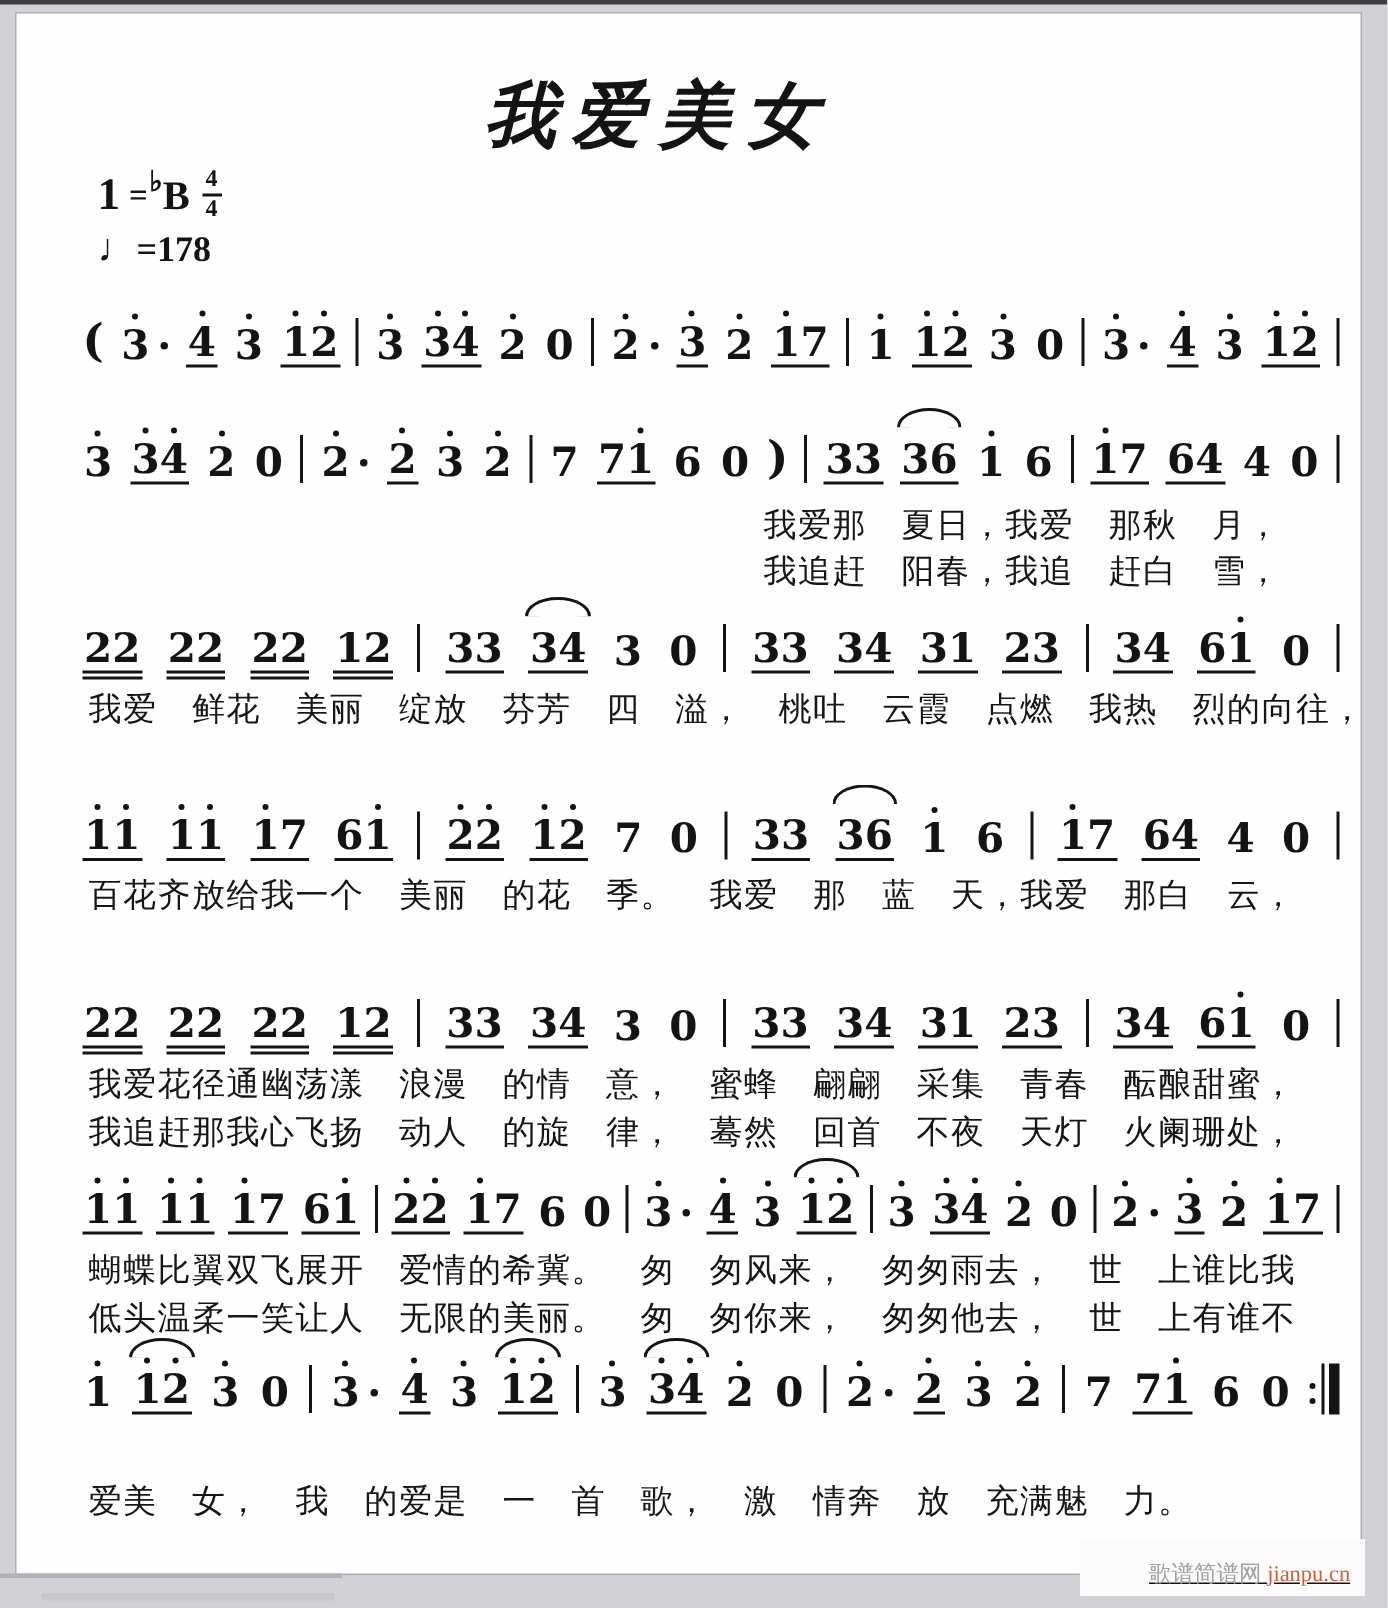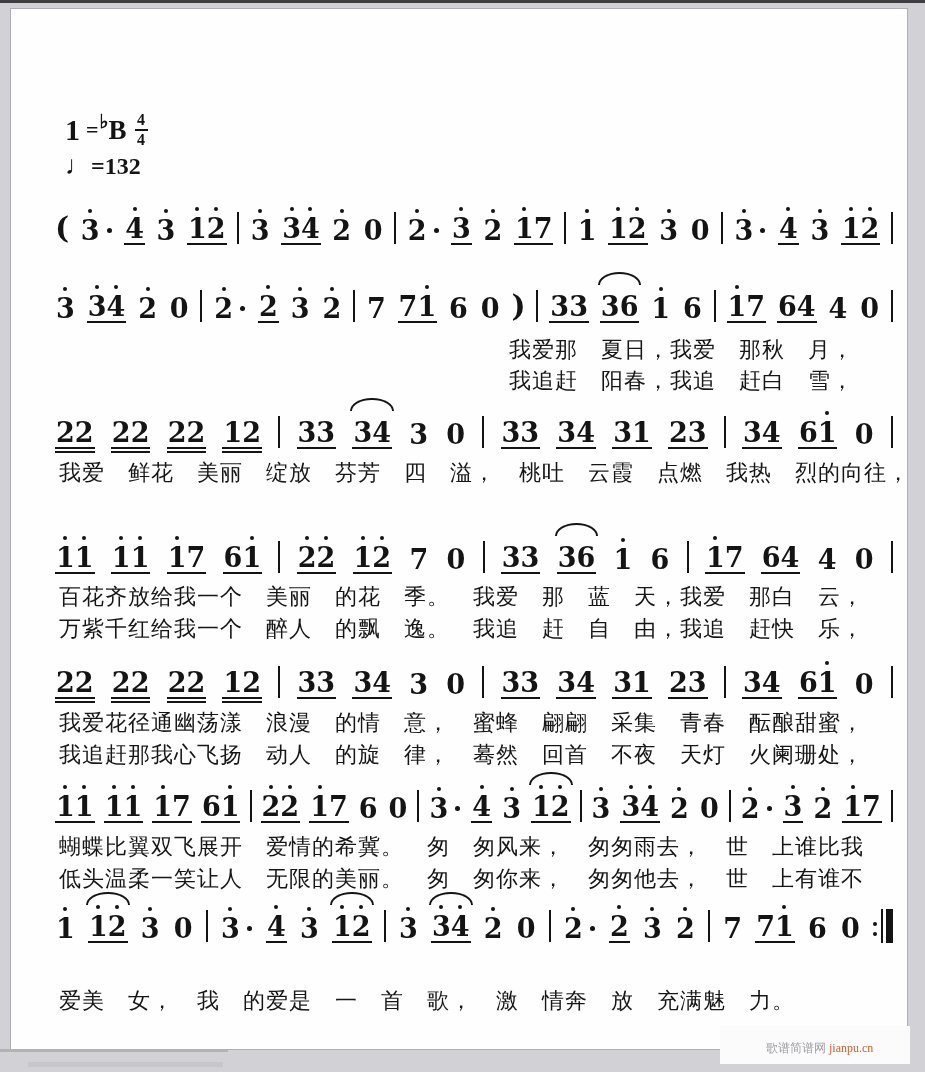--- a/index.html
+++ b/index.html
@@ -50,46 +50,47 @@
   .lyrA1{top:326px;left:498px}.lyrA2{top:357px;left:498px}
   .lyrB1{top:449px;left:48px}.lyrB2{top:481px;left:48px}
   .lyrC1{top:573px;left:48px}.lyrC2{top:605px;left:48px}
   .lyrD1{top:699px;left:48px}.lyrD2{top:731px;left:48px}
   .lyrE1{top:823px;left:48px}.lyrE2{top:855px;left:48px}
   .lyrF1{top:945px;left:48px}.lyrF2{top:977px;left:48px}
   
   .frame-line1{position:absolute;left:0;top:1049px;width:228px;height:3px;background:#b2b2b6;}
   .frame-line2{position:absolute;left:28px;top:1062px;width:195px;height:5px;background:#c7c7cb;}
   .wm-patch{position:absolute;left:720px;top:1026px;width:190px;height:38px;background:#fbfbfb;}
-  .watermark{position:absolute;left:766px;top:1040px;font-size:12px;white-space:nowrap;}
+  .watermark{position:absolute;left:766px;top:1040px;font-size:15px;white-space:nowrap;text-decoration:underline;}
   .wm-site{color:#a0a0a5;}
   .wm-link{color:#cb6136;text-decoration:none;}
 </style>
 </head>
 <body>
 
 <div id="page">
   <div id="frame-topline"></div>
   <div id="sheet">
 
+    <div class="title">我爱美女</div>
 
     <div class="keysig">
       <span class="tonic">1</span>
       <span class="eq">=</span>
       <span class="flat">♭</span>
       <span class="keyletter">B</span>
       <span class="timesig">
         <span>4</span>
         <span class="tsbar"></span>
         <span>4</span>
       </span>
     </div>
 
     <div class="tempo">
-      <span class="notehead">♩</span><span>=132</span>
+      <span class="notehead">♩</span><span>=178</span>
     </div>
 
 
     <div class="nrow nrow0">
         <span class="paren">(</span>
         <span class="g">
           <span class="note">
             <span class="odot"></span>
             <span class="dgt">3</span>
           </span>
@@ -1142,21 +1143,20 @@
           </span>
           <span class="thin"></span>
           <span class="thick"></span>
         </span>
       </div>
 
     <div class="lyr lyrA2">我追赶　阳春，我追　赶白　雪，</div>
     <div class="lyr lyrA1">我爱那　夏日，我爱　那秋　月，</div>
     <div class="lyr lyrB1">我爱　鲜花　美丽　绽放　芬芳　四　溢，　桃吐　云霞　点燃　我热　烈的向往，</div>
     <div class="lyr lyrC1">百花齐放给我一个　美丽　的花　季。　我爱　那　蓝　天，我爱　那白　云，</div>
-    <div class="lyr lyrC2">万紫千红给我一个　醉人　的飘　逸。　我追　赶　自　由，我追　赶快　乐，</div>
     <div class="lyr lyrD1">我爱花径通幽荡漾　浪漫　的情　意，　蜜蜂　翩翩　采集　青春　酝酿甜蜜，</div>
     <div class="lyr lyrD2">我追赶那我心飞扬　动人　的旋　律，　蓦然　回首　不夜　天灯　火阑珊处，</div>
     <div class="lyr lyrE1">蝴蝶比翼双飞展开　爱情的希冀。　匆　匆风来，　匆匆雨去，　世　上谁比我</div>
     <div class="lyr lyrE2">低头温柔一笑让人　无限的美丽。　匆　匆你来，　匆匆他去，　世　上有谁不</div>
     <div class="lyr lyrF2">爱美　女，　我　的爱是　一　首　歌，　激　情奔　放　充满魅　力。</div>
   </div>
 
   <div class="frame-line1"></div>
   <div class="frame-line2"></div>
   <div class="wm-patch"></div>

